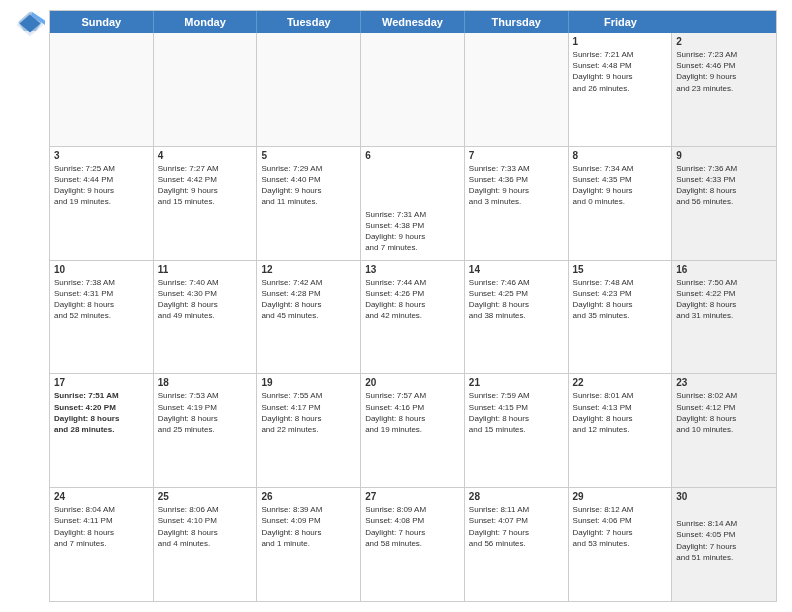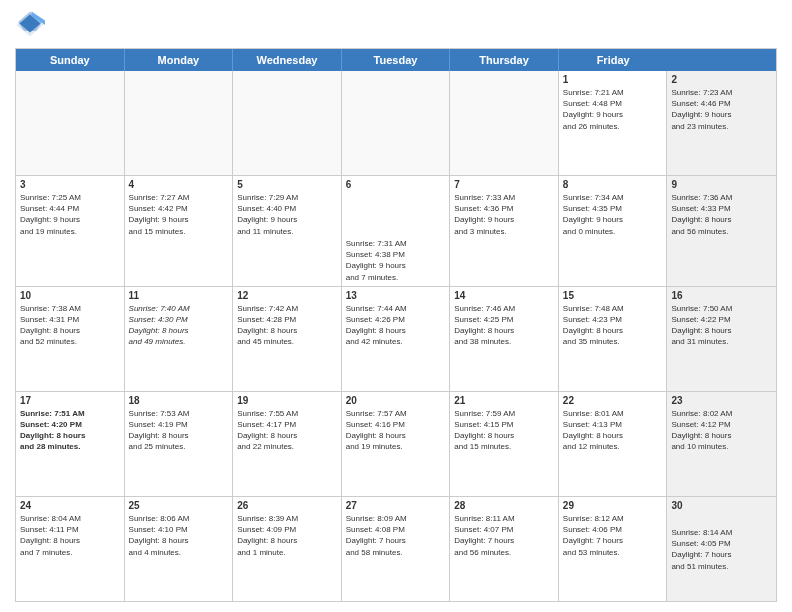--- a/index.html
+++ b/index.html
@@ -8,21 +8,21 @@
       background: #fff;
       width: 792px;
       height: 612px;
       overflow: hidden;
     }
     .page {
       width: 792px;
       height: 612px;
       padding: 10px 15px 10px 15px;
       display: flex;
-      flex-direction: column;
+      flex-direction: row;
     }
     .header {
       display: flex;
       justify-content: space-between;
       align-items: flex-start;
       margin-bottom: 8px;
     }
     .logo {
       display: flex;
       align-items: center;
@@ -134,22 +134,22 @@
     <div class="title-block">
       <div class="month-title"></div>
       <div class="location"></div>
     </div>
   </div>
 
   <div class="calendar">
     <div class="cal-header-row">
     <div class="cal-header-cell">Sunday</div>
         <div class="cal-header-cell">Monday</div>
+        <div class="cal-header-cell">Tuesday</div>
         <div class="cal-header-cell">Wednesday</div>
-        <div class="cal-header-cell">Tuesday</div>
         <div class="cal-header-cell">Thursday</div>
         <div class="cal-header-cell">Friday</div>
       </div>
     <div class="cal-body">
     <div class="cal-row">
           <div class="cal-cell empty"></div>
           <div class="cal-cell empty"></div>
           <div class="cal-cell empty"></div>
           <div class="cal-cell empty"></div>
           <div class="cal-cell empty"></div>
@@ -222,21 +222,21 @@
         <div class="cal-row">
           <div class="cal-cell">
             <span class="day-num">10</span>
             <div class="cell-info" style="white-space: pre-line;">Sunrise: 7:38 AM
 Sunset: 4:31 PM
 Daylight: 8 hours
 and 52 minutes.</div>
           </div>
           <div class="cal-cell">
             <span class="day-num">11</span>
-            <div class="cell-info" style="white-space: pre-line; font-style: italic;">Sunrise: 7:40 AM
+            <div class="cell-info" style="white-space: pre-line;">Sunrise: 7:40 AM
 Sunset: 4:30 PM
 Daylight: 8 hours
 and 49 minutes.</div>
           </div>
           <div class="cal-cell">
             <span class="day-num">12</span>
             <div class="cell-info" style="white-space: pre-line;">Sunrise: 7:42 AM
 Sunset: 4:28 PM
 Daylight: 8 hours
 and 45 minutes.</div>

